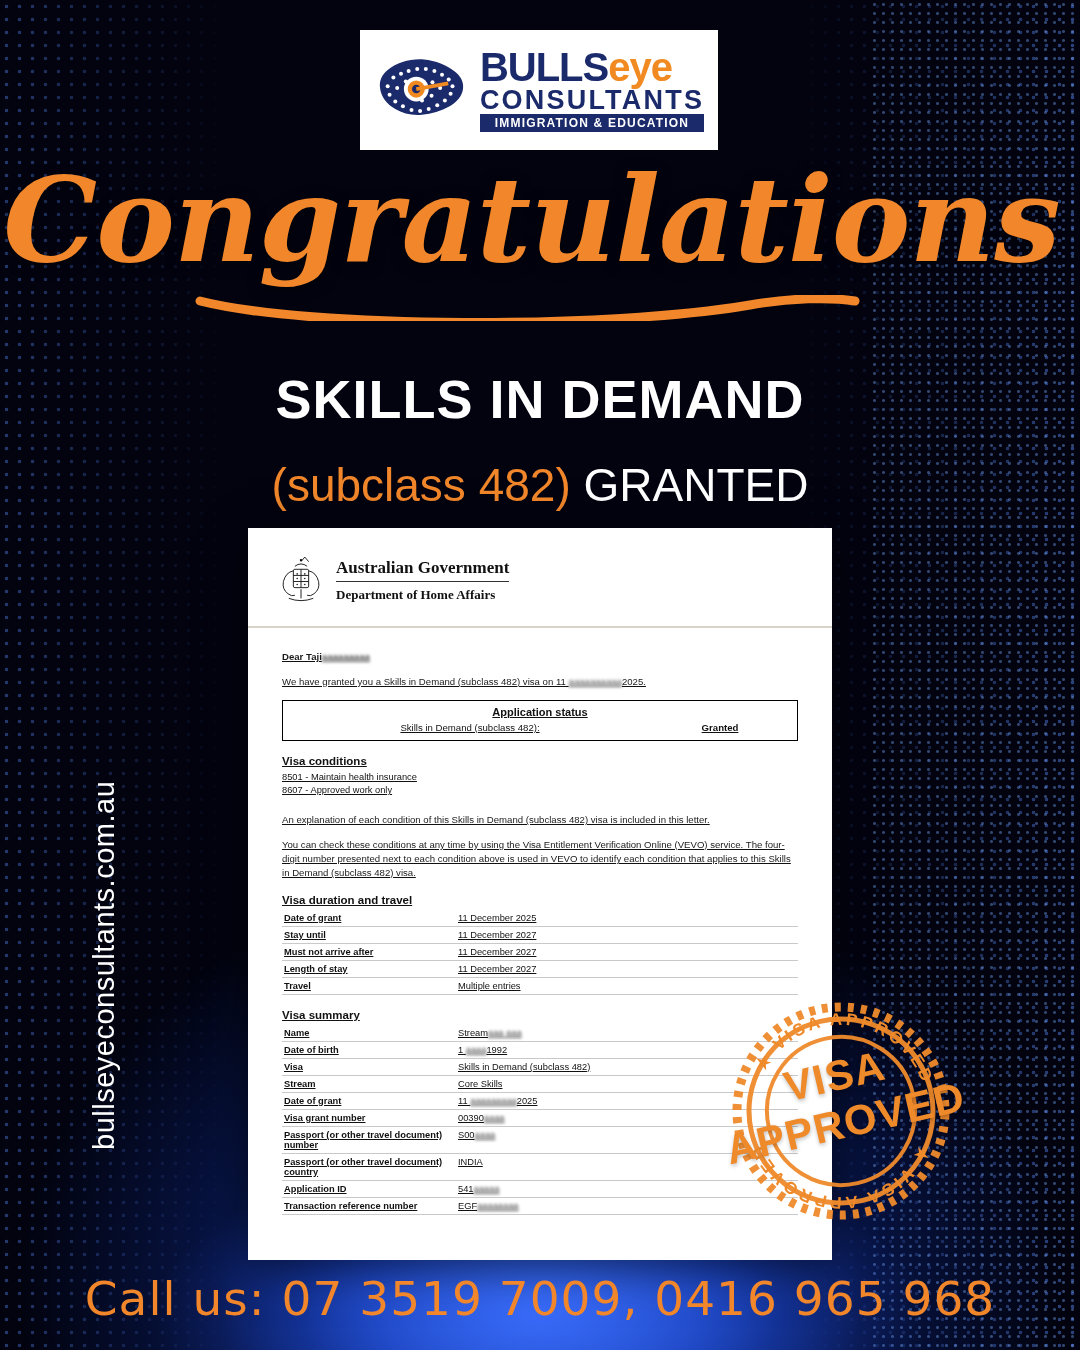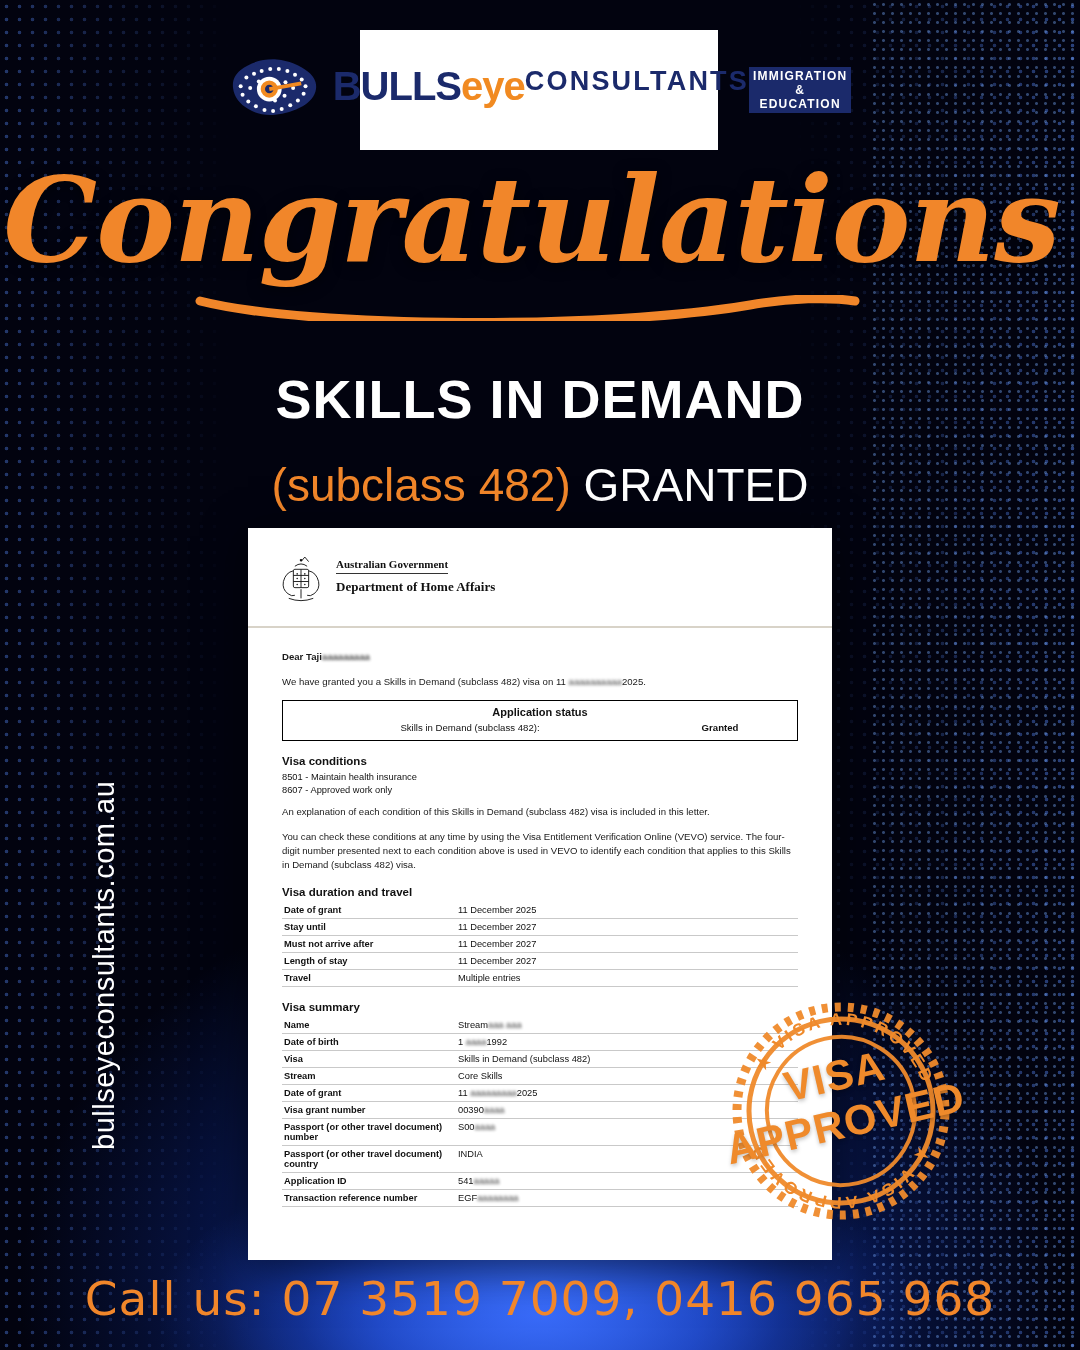--- a/index.html
+++ b/index.html
@@ -65,21 +65,21 @@
     width: 358px; height: 120px;
     background: #ffffff;
     display: flex;
     align-items: center;
     justify-content: center;
     gap: 10px;
     padding: 0 8px;
     box-sizing: border-box;
   }
   .logo-map { width: 96px; height: 82px; flex: 0 0 auto; }
-  .logo-text { display: flex; flex-direction: row; align-items: stretch; }
+  .logo-text { display: flex; flex-direction: column; align-items: stretch; }
   .logo-line1 {
     font-size: 40px; font-weight: bold; letter-spacing: -1px; line-height: 0.95;
     color: #1b2a6b; font-family: "Liberation Sans", sans-serif;
   }
   .logo-line1 .eye { color: #f18a21; }
   .logo-line2 {
     font-size: 27px; font-weight: bold; letter-spacing: 2.2px; line-height: 1.05;
     color: #1b2a6b;
   }
   .logo-line3 {
@@ -160,35 +160,36 @@
     display: flex;
     gap: 12px;
     border-bottom: 2px solid #d8d3c8;
     background: #fff;
   }
   .crest { width: 46px; height: 52px; flex: 0 0 auto; }
   .gov-text { padding-top: 4px; }
   .gov-line1 {
     font-family: "Liberation Serif", serif;
     font-weight: bold;
-    font-size: 11px;
+    font-size: 17px;
     color: #111;
     border-bottom: 1px solid #333;
     padding-bottom: 3px;
     display: inline-block;
   }
   .gov-line2 {
     font-family: "Liberation Serif", serif;
     font-weight: bold;
     font-size: 13px;
     color: #111;
     margin-top: 5px;
   }
   .letter-body {
     padding: 22px 34px 0 34px;
+    text-decoration: underline;
   }
   .para {
     font-size: 9.6px;
     line-height: 1.45;
     color: #1a1a1a;
     margin: 0 0 11px 0;
   }
   .blur { filter: blur(1.6px); opacity: .85; }
   .status-box {
     border: 1px solid #000;
@@ -365,21 +366,21 @@
         <div class="status-row">
           <span class="label">Skills in Demand (subclass 482):</span>
           <span class="value">Granted</span>
         </div>
       </div>
 
       <h3 class="sec">Visa conditions</h3>
       <div class="cond">8501 - Maintain health insurance</div>
       <div class="cond">8607 - Approved work only</div>
 
-      <p class="para" style="margin-top:8px">An explanation of each condition of this Skills in Demand (subclass 482) visa is included in this letter.</p>
+      <p class="para" style="margin-top:16px">An explanation of each condition of this Skills in Demand (subclass 482) visa is included in this letter.</p>
       <p class="para">You can check these conditions at any time by using the Visa Entitlement Verification Online (VEVO) service. The four-digit number presented next to each condition above is used in VEVO to identify each condition that applies to this Skills in Demand (subclass 482) visa.</p>
 
       <h3 class="sec">Visa duration and travel</h3>
       <table class="tbl">
         <tbody>
             <tr>
               <td class="k">Date of grant</td>
               <td>11 December 2025</td>
             </tr>
         <tr>

